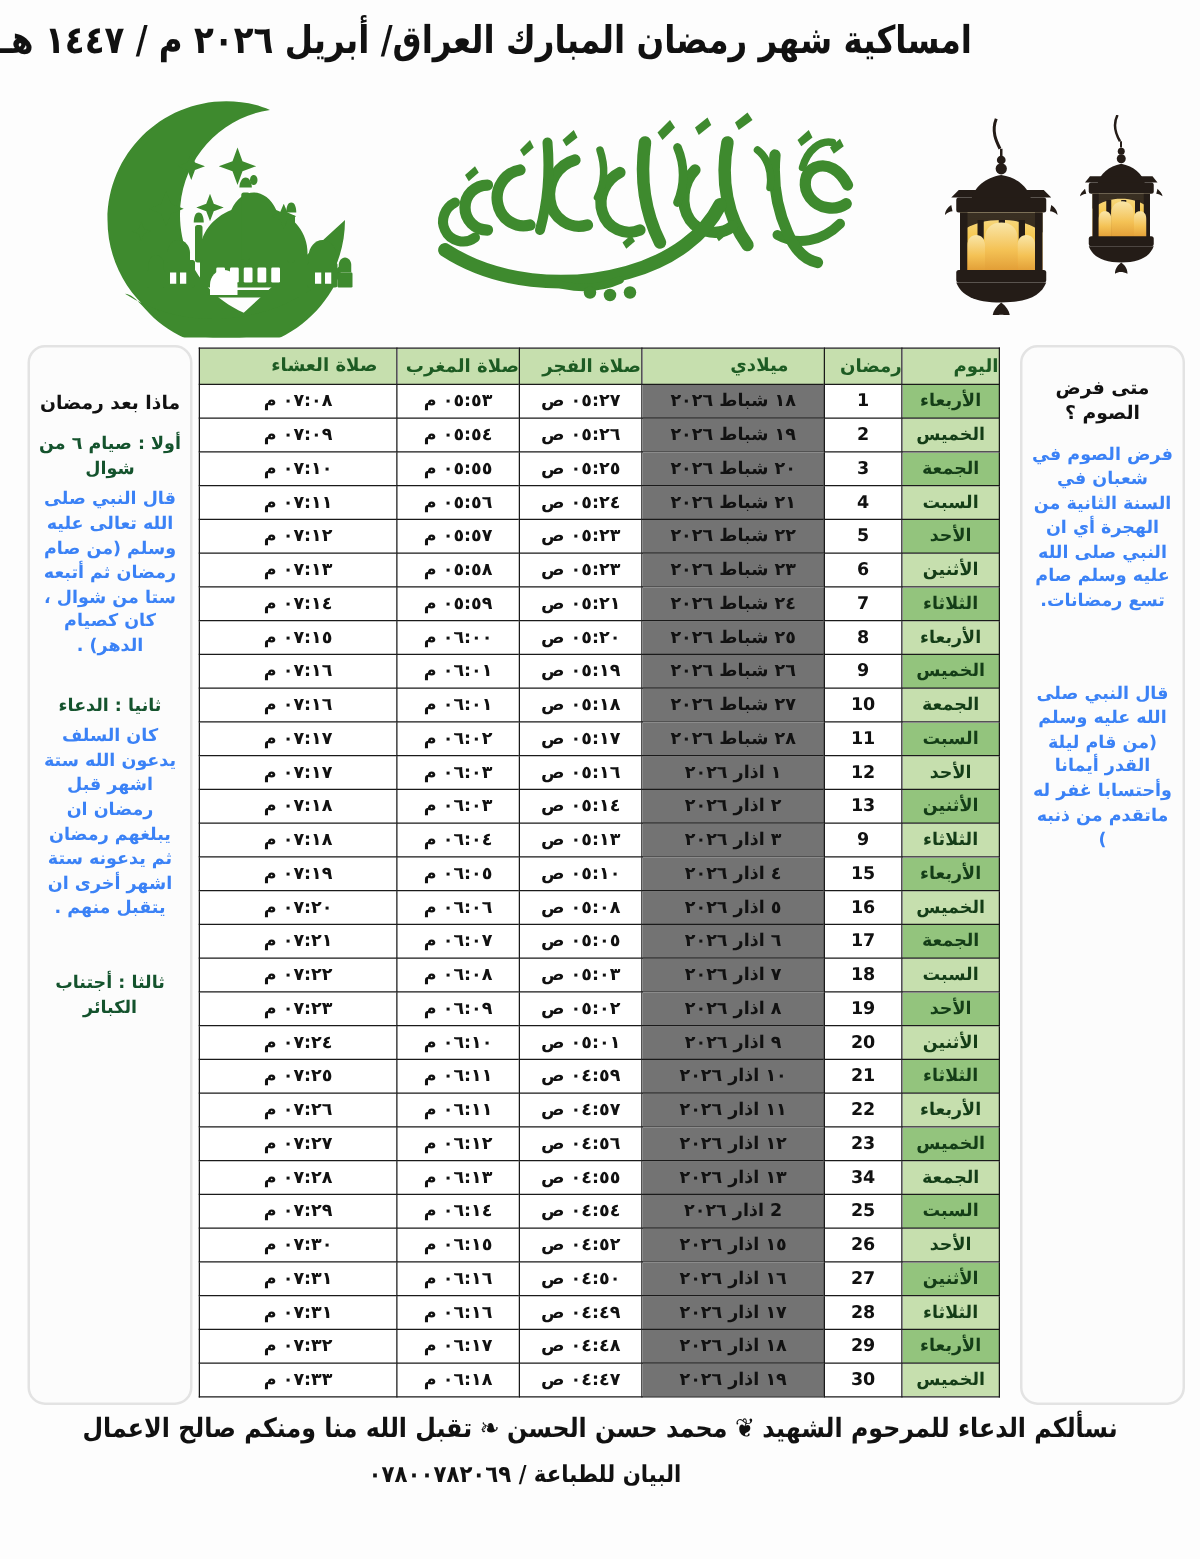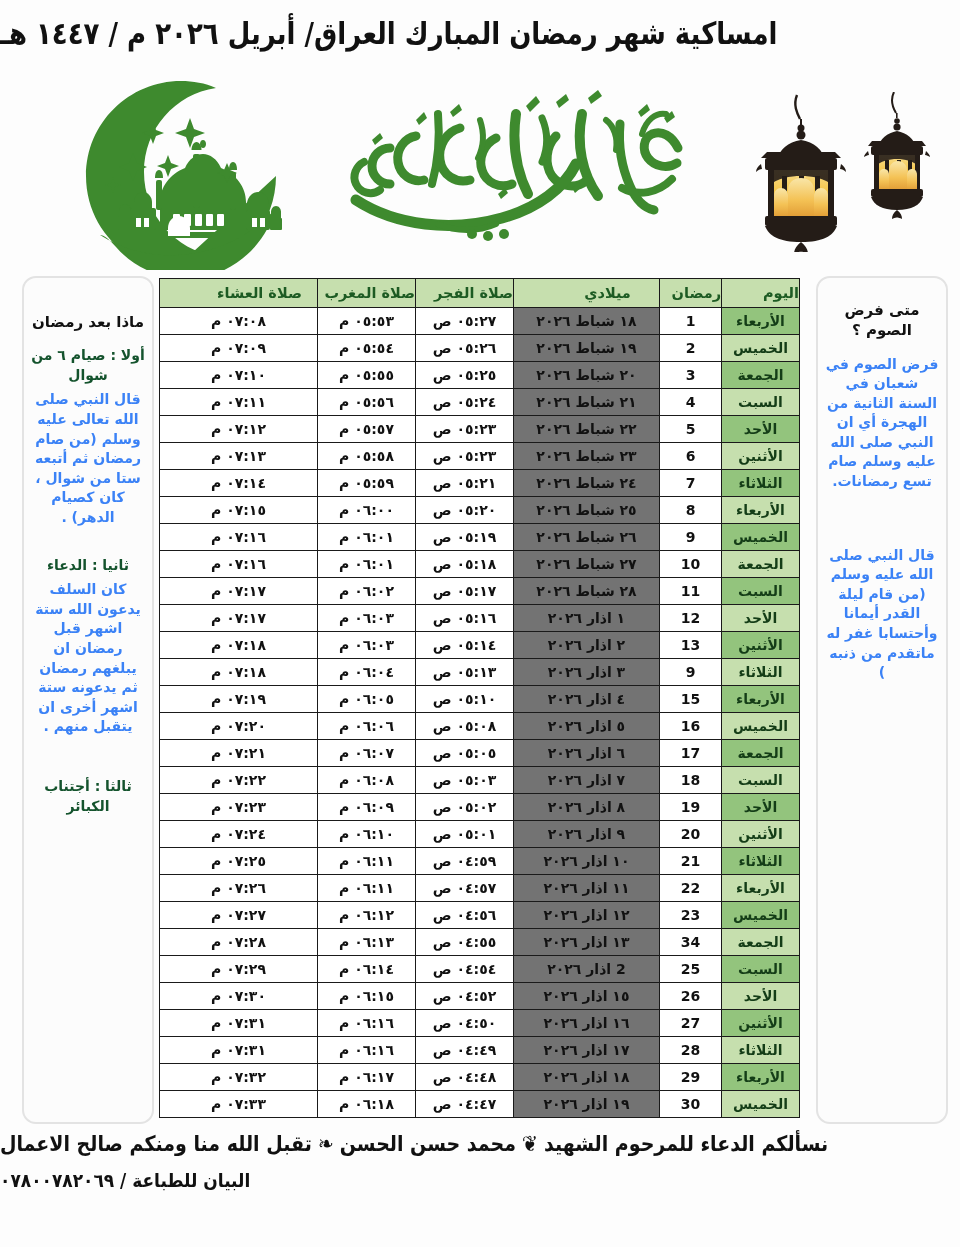--- a/index.html
+++ b/index.html
@@ -122,21 +122,21 @@
   }
   tr.alt-a td.day-cell{background:#93c47d;}
   tr.alt-b td.day-cell{background:#c6dfae;}
   td.num-cell{background:#ffffff;color:#111;font-size:15px;}
   td.greg-cell{background:#737373;}
   td.time-cell{background:#ffffff;}
 
   
   .footer{
     position:absolute;left:0;right:0;top:1132px;height:110px;
-    text-align:left;direction:rtl;
+    text-align:center;direction:rtl;
   }
   .footer .line1{
     font-size:19px;font-weight:bold;color:#111;
     transform:scaleY(1.12);
     display:inline-block;
     white-space:nowrap;
   }
   .footer .line2{
     margin-top:16px;
     font-size:17px;font-weight:bold;color:#111;

